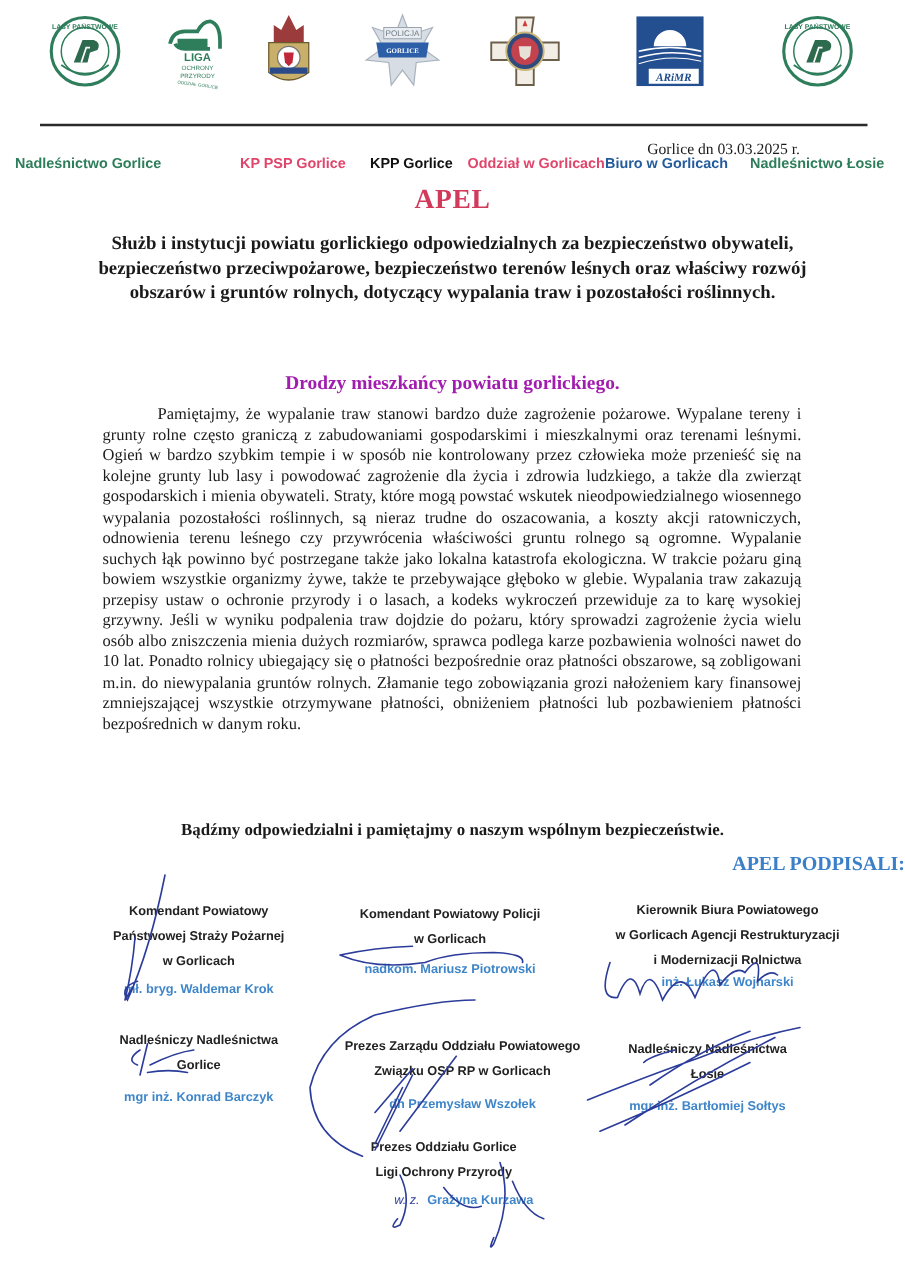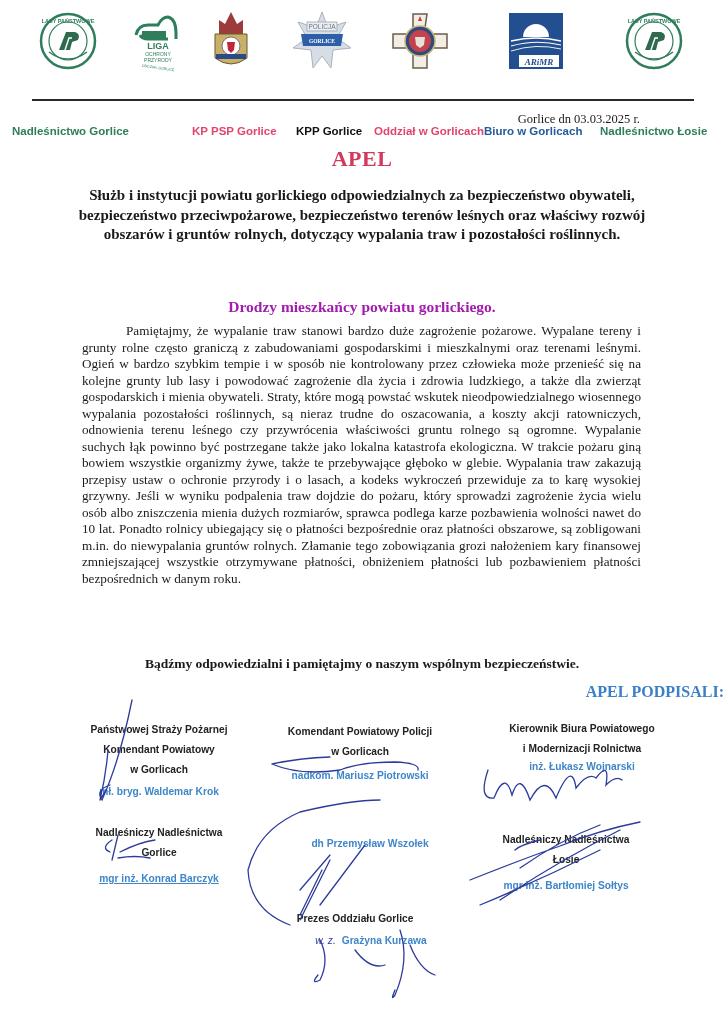--- a/index.html
+++ b/index.html
@@ -106,66 +106,72 @@
 <div class="date">Gorlice dn  03.03.2025 r.</div>
 <div class="apel-title">APEL</div>
 <div class="subtitle">Służb i instytucji powiatu gorlickiego odpowiedzialnych za bezpieczeństwo obywateli, bezpieczeństwo przeciwpożarowe, bezpieczeństwo terenów leśnych oraz właściwy rozwój obszarów i gruntów rolnych, dotyczący wypalania traw i pozostałości roślinnych.</div>
 <div class="greeting">Drodzy mieszkańcy powiatu gorlickiego.</div>
 <div class="body-text">Pamiętajmy, że wypalanie traw stanowi bardzo duże zagrożenie pożarowe. Wypalane tereny i grunty rolne często graniczą z zabudowaniami gospodarskimi i mieszkalnymi oraz terenami leśnymi. Ogień w bardzo szybkim tempie i w sposób nie kontrolowany przez człowieka może przenieść się na kolejne grunty lub lasy i powodować zagrożenie dla życia i zdrowia ludzkiego, a także dla zwierząt gospodarskich i mienia obywateli. Straty, które mogą powstać wskutek nieodpowiedzialnego wiosennego wypalania pozostałości roślinnych, są nieraz trudne do oszacowania, a koszty akcji ratowniczych, odnowienia terenu leśnego czy przywrócenia właściwości gruntu rolnego są ogromne. Wypalanie suchych łąk powinno być postrzegane także jako lokalna katastrofa ekologiczna. W trakcie pożaru giną bowiem wszystkie organizmy żywe, także te przebywające głęboko w glebie. Wypalania traw zakazują przepisy ustaw o ochronie przyrody i o lasach, a kodeks wykroczeń przewiduje za to karę wysokiej grzywny. Jeśli w wyniku podpalenia traw dojdzie do pożaru, który sprowadzi zagrożenie życia wielu osób albo zniszczenia mienia dużych rozmiarów, sprawca podlega karze pozbawienia wolności nawet do 10 lat. Ponadto rolnicy ubiegający się o płatności bezpośrednie oraz płatności obszarowe, są zobligowani m.in. do niewypalania gruntów rolnych. Złamanie tego zobowiązania grozi nałożeniem kary finansowej zmniejszającej wszystkie otrzymywane płatności, obniżeniem płatności lub pozbawieniem płatności bezpośrednich w danym roku.</div>
 <div class="closing">Bądźmy odpowiedzialni i pamiętajmy o naszym wspólnym bezpieczeństwie.</div>
 <div class="signed">APEL PODPISALI:</div>
 
 <div class="sig-block" style="left:44px;width:230px;top:720px;">
   <div class="sig-role">
+    <div>Komendant Powiatowy</div>
     <div>Państwowej Straży Pożarnej</div>
-    <div>Komendant Powiatowy</div>
     <div>w Gorlicach</div>
   </div>
   <div class="sig-name" style="margin-top:6px;">mł. bryg. Waldemar Krok</div>
 </div>
 
 <div class="sig-block" style="left:250px;width:220px;top:722px;">
   <div class="sig-role">
     <div>Komendant Powiatowy Policji</div>
     <div>w Gorlicach</div>
   </div>
   <div class="sig-name" style="margin-top:8px;">nadkom. Mariusz Piotrowski</div>
 </div>
 
 <div class="sig-block" style="left:462px;width:240px;top:719px;">
   <div class="sig-role">
     <div>Kierownik Biura Powiatowego</div>
+    <div>w Gorlicach Agencji Restrukturyzacji</div>
     <div>i Modernizacji Rolnictwa</div>
   </div>
   <div class="sig-name" style="margin-top:2px;">inż. Łukasz Wojnarski</div>
 </div>
 
 <div class="sig-block" style="left:44px;width:230px;top:823px;">
   <div class="sig-role">
     <div>Nadleśniczy Nadleśnictwa</div>
     <div>Gorlice</div>
   </div>
-  <div class="sig-name" style="margin-top:10px;text-decoration:underline;">mgr inż. Konrad Barczyk</div>
+  <div class="sig-name" style="margin-top:10px;">mgr inż. Konrad Barczyk</div>
 </div>
 
 <div class="sig-block" style="left:240px;width:260px;top:828px;">
+  <div class="sig-role">
+    <div>Prezes Zarządu Oddziału Powiatowego</div>
+    <div>Związku OSP RP w Gorlicach</div>
+  </div>
   <div class="sig-name" style="margin-top:10px;">dh Przemysław Wszołek</div>
 </div>
 
 <div class="sig-block" style="left:476px;width:180px;top:830px;">
   <div class="sig-role">
     <div>Nadleśniczy Nadleśnictwa</div>
     <div>Łosie</div>
   </div>
   <div class="sig-name" style="margin-top:10px;">mgr inż. Bartłomiej Sołtys</div>
 </div>
 
 <div class="sig-block" style="left:260px;width:190px;top:909px;">
   <div class="sig-role">
     <div>Prezes Oddziału Gorlice</div>
+    <div>Ligi Ochrony Przyrody</div>
   </div>
   <div class="sig-name" style="margin-top:6px;">
     <span style="color:#2c3c9a;font-weight:normal;font-style:italic;margin-right:6px;margin-left:32px;">w. z.</span><span>Grażyna Kurzawa</span>
   </div>
 </div>
 
 <svg class="scribble" width="724" height="1024" viewBox="0 0 724 1024" style="left:0;top:0;">
   <path d="M132 700 Q120 760 102 800 Q95 790 110 785 M108 750 Q106 775 100 800 M100 800 L106 790"></path>
   <path d="M272 764 Q300 758 330 757 M272 764 Q300 776 340 770 M340 770 Q360 762 395 762 Q420 763 418 770"></path>
   <path d="M488 770 Q478 800 494 798 Q505 770 512 795 Q520 770 530 800 Q545 772 556 798 Q572 760 576 788 Q588 772 596 778 Q610 760 606 785 Q616 775 622 780"></path>

